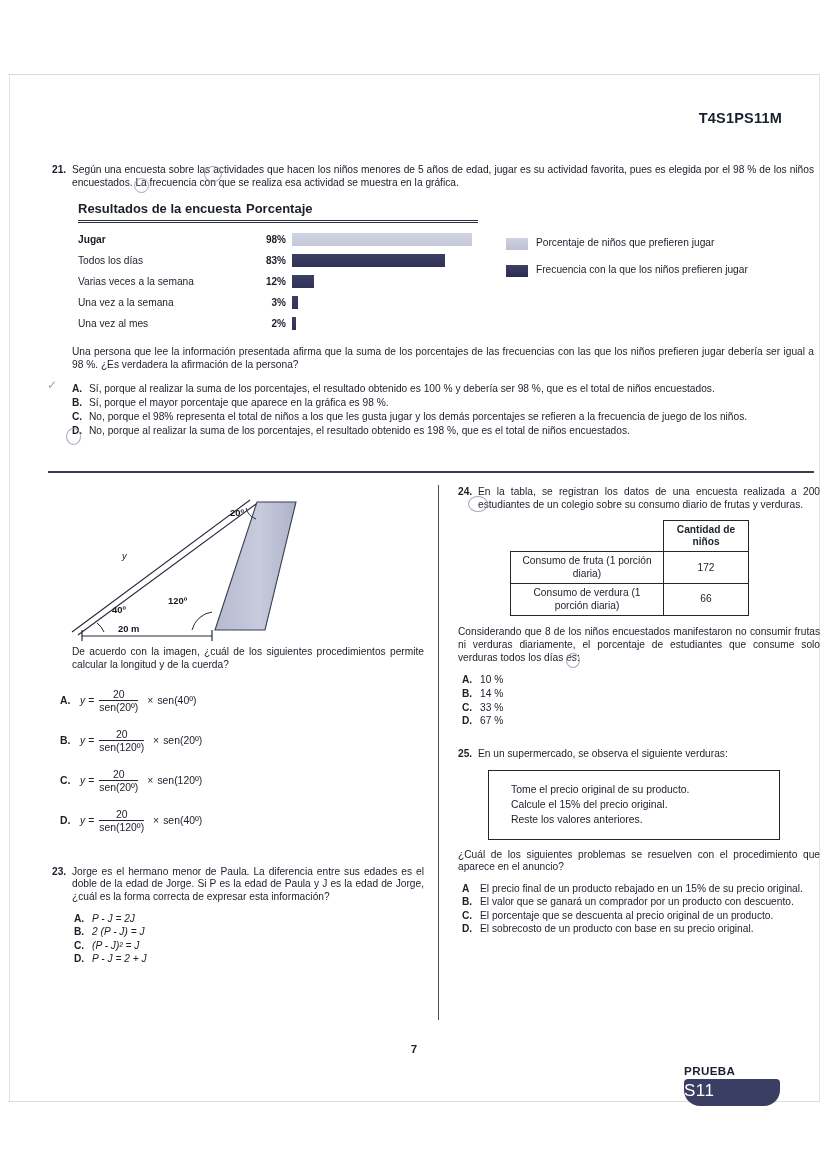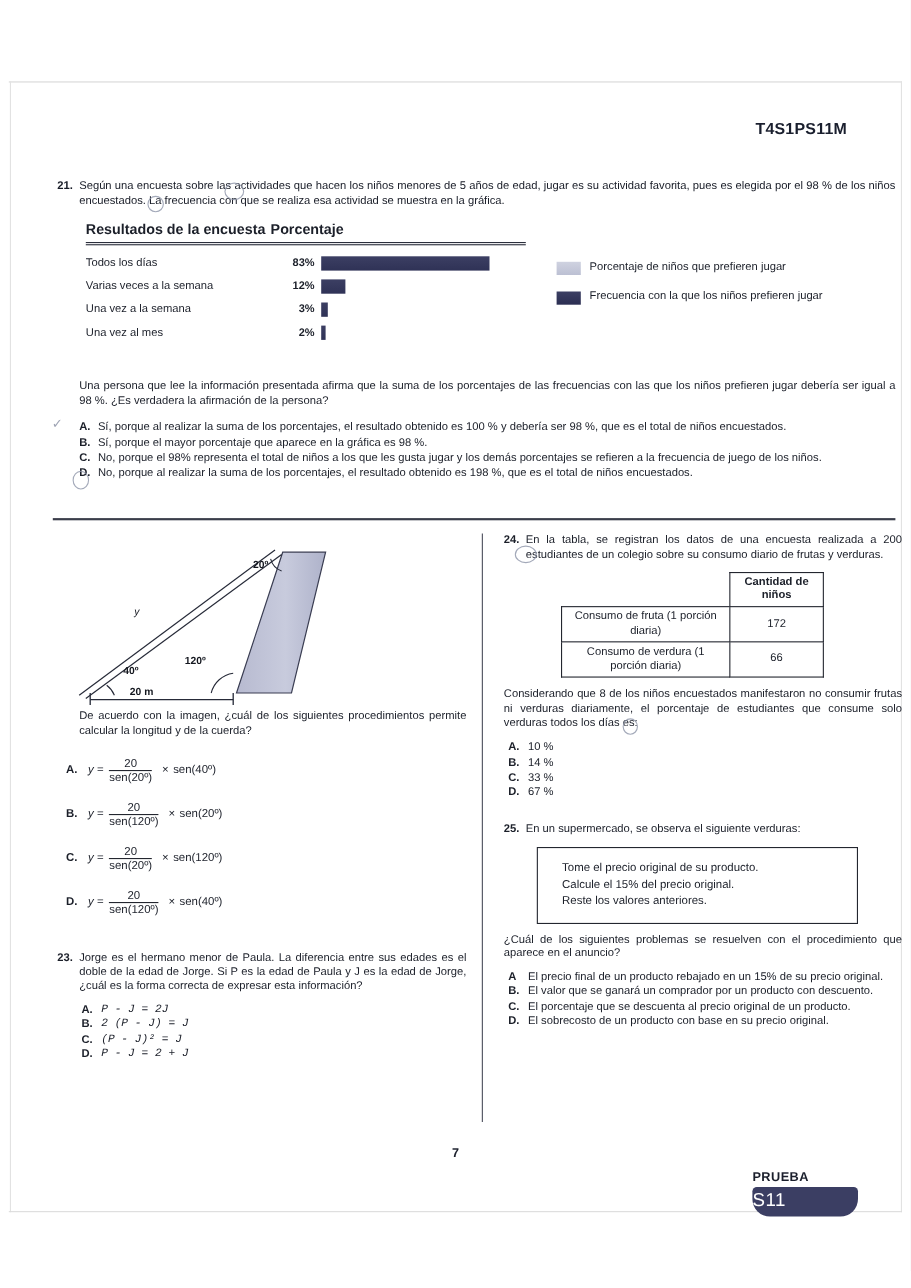--- a/index.html
+++ b/index.html
@@ -3,21 +3,21 @@
 <meta charset="utf-8">
 <style>
   html,body{margin:0;padding:0;background:#f2f2f2;}
   body{width:828px;height:1171px;font-family:"Liberation Sans",sans-serif;color:#1b1f29;}
   .page{position:relative;width:828px;height:1171px;background:#ffffff;overflow:hidden;}
   .scan-edge-top{position:absolute;left:8px;top:74px;width:812px;height:1px;background:#d8d8d8;}
   .scan-edge-left{position:absolute;left:9px;top:74px;width:1px;height:1028px;background:#e2e2e2;}
   .scan-edge-right{position:absolute;left:819px;top:74px;width:1px;height:1028px;background:#e2e2e2;}
   .scan-edge-bottom{position:absolute;left:8px;top:1101px;width:812px;height:1px;background:#dcdcdc;}
 
-  .doc-code{position:absolute;right:58px;top:110px;font-size:14.5px;font-weight:bold;letter-spacing:.2px;color:#1a1f2e;}
+  .doc-code{position:absolute;right:46px;top:110px;font-size:14.5px;font-weight:bold;letter-spacing:.2px;color:#1a1f2e;}
 
   .q{position:absolute;font-size:10.2px;line-height:12.6px;color:#171b26;}
 
   
   #q21{left:52px;top:164px;width:762px;}
   .chart-block{position:absolute;left:78px;top:201px;width:700px;height:135px;}
   .tbl{position:absolute;left:0;top:0;width:400px;}
   .tbl-head{display:flex;font-size:13px;font-weight:bold;padding-bottom:4px;}
   .tbl-head .c1{width:168px;}
   .tbl-head .c2{width:95px;}
@@ -69,21 +69,21 @@
   .fopt .yv{font-style:italic;margin-right:3px;}
   .frac{display:inline-block;text-align:center;margin:0 5px;}
   .frac .num{display:block;font-size:10.4px;line-height:11px;}
   .frac .den{display:block;font-size:10.4px;line-height:12px;border-top:1.2px solid #23262f;padding-top:1px;}
   .mul{margin:0 4px;}
 
   .opts-simple{margin-top:8px;}
   .sopt{display:flex;font-size:10.2px;line-height:13.4px;}
   .sopt .ltr{width:20px;font-weight:bold;padding-left:2px;box-sizing:border-box;}
   .sopt .st{flex:1;}
-  .mathi{font-style:italic;font-family:Liberation Mono, monospace;}
+  .mathi{font-style:italic;}
 
   
   .t24{margin:8px 0 0 52px;border-collapse:collapse;font-size:10.2px;}
   .t24 td,.t24 th{border:1.2px solid #23262f;padding:3px 6px;text-align:center;line-height:12.4px;}
   .t24 .corner{border:none;}
   .t24 .rowlab{text-align:center;width:140px;}
   .t24 th{font-weight:bold;width:72px;}
 
   .opts-ab{margin-top:9px;}
   .aopt{display:flex;font-size:10.2px;line-height:13.6px;}
@@ -129,20 +129,27 @@
 
   <div class="chart-block">
     <div class="tbl">
       <div class="tbl-head">
         <span class="c1">Resultados de la encuesta</span>
         <span class="c2">Porcentaje</span>
       </div>
       <div class="rule-top"></div>
       <div class="rule-bot"></div>
       <div class="rows">
+        <div class="row">
+          <span class="label bold">Jugar</span>
+          <span class="pct">98%</span>
+          <span class="barwrap">
+              <span class="bar light" style="width:97%"></span>
+            </span>
+        </div>
         <div class="row">
           <span class="label">Todos los días</span>
           <span class="pct">83%</span>
           <span class="barwrap">
               <span class="bar dark" style="width:82%"></span>
             </span>
         </div>
         <div class="row">
           <span class="label">Varias veces a la semana</span>
           <span class="pct">12%</span>

